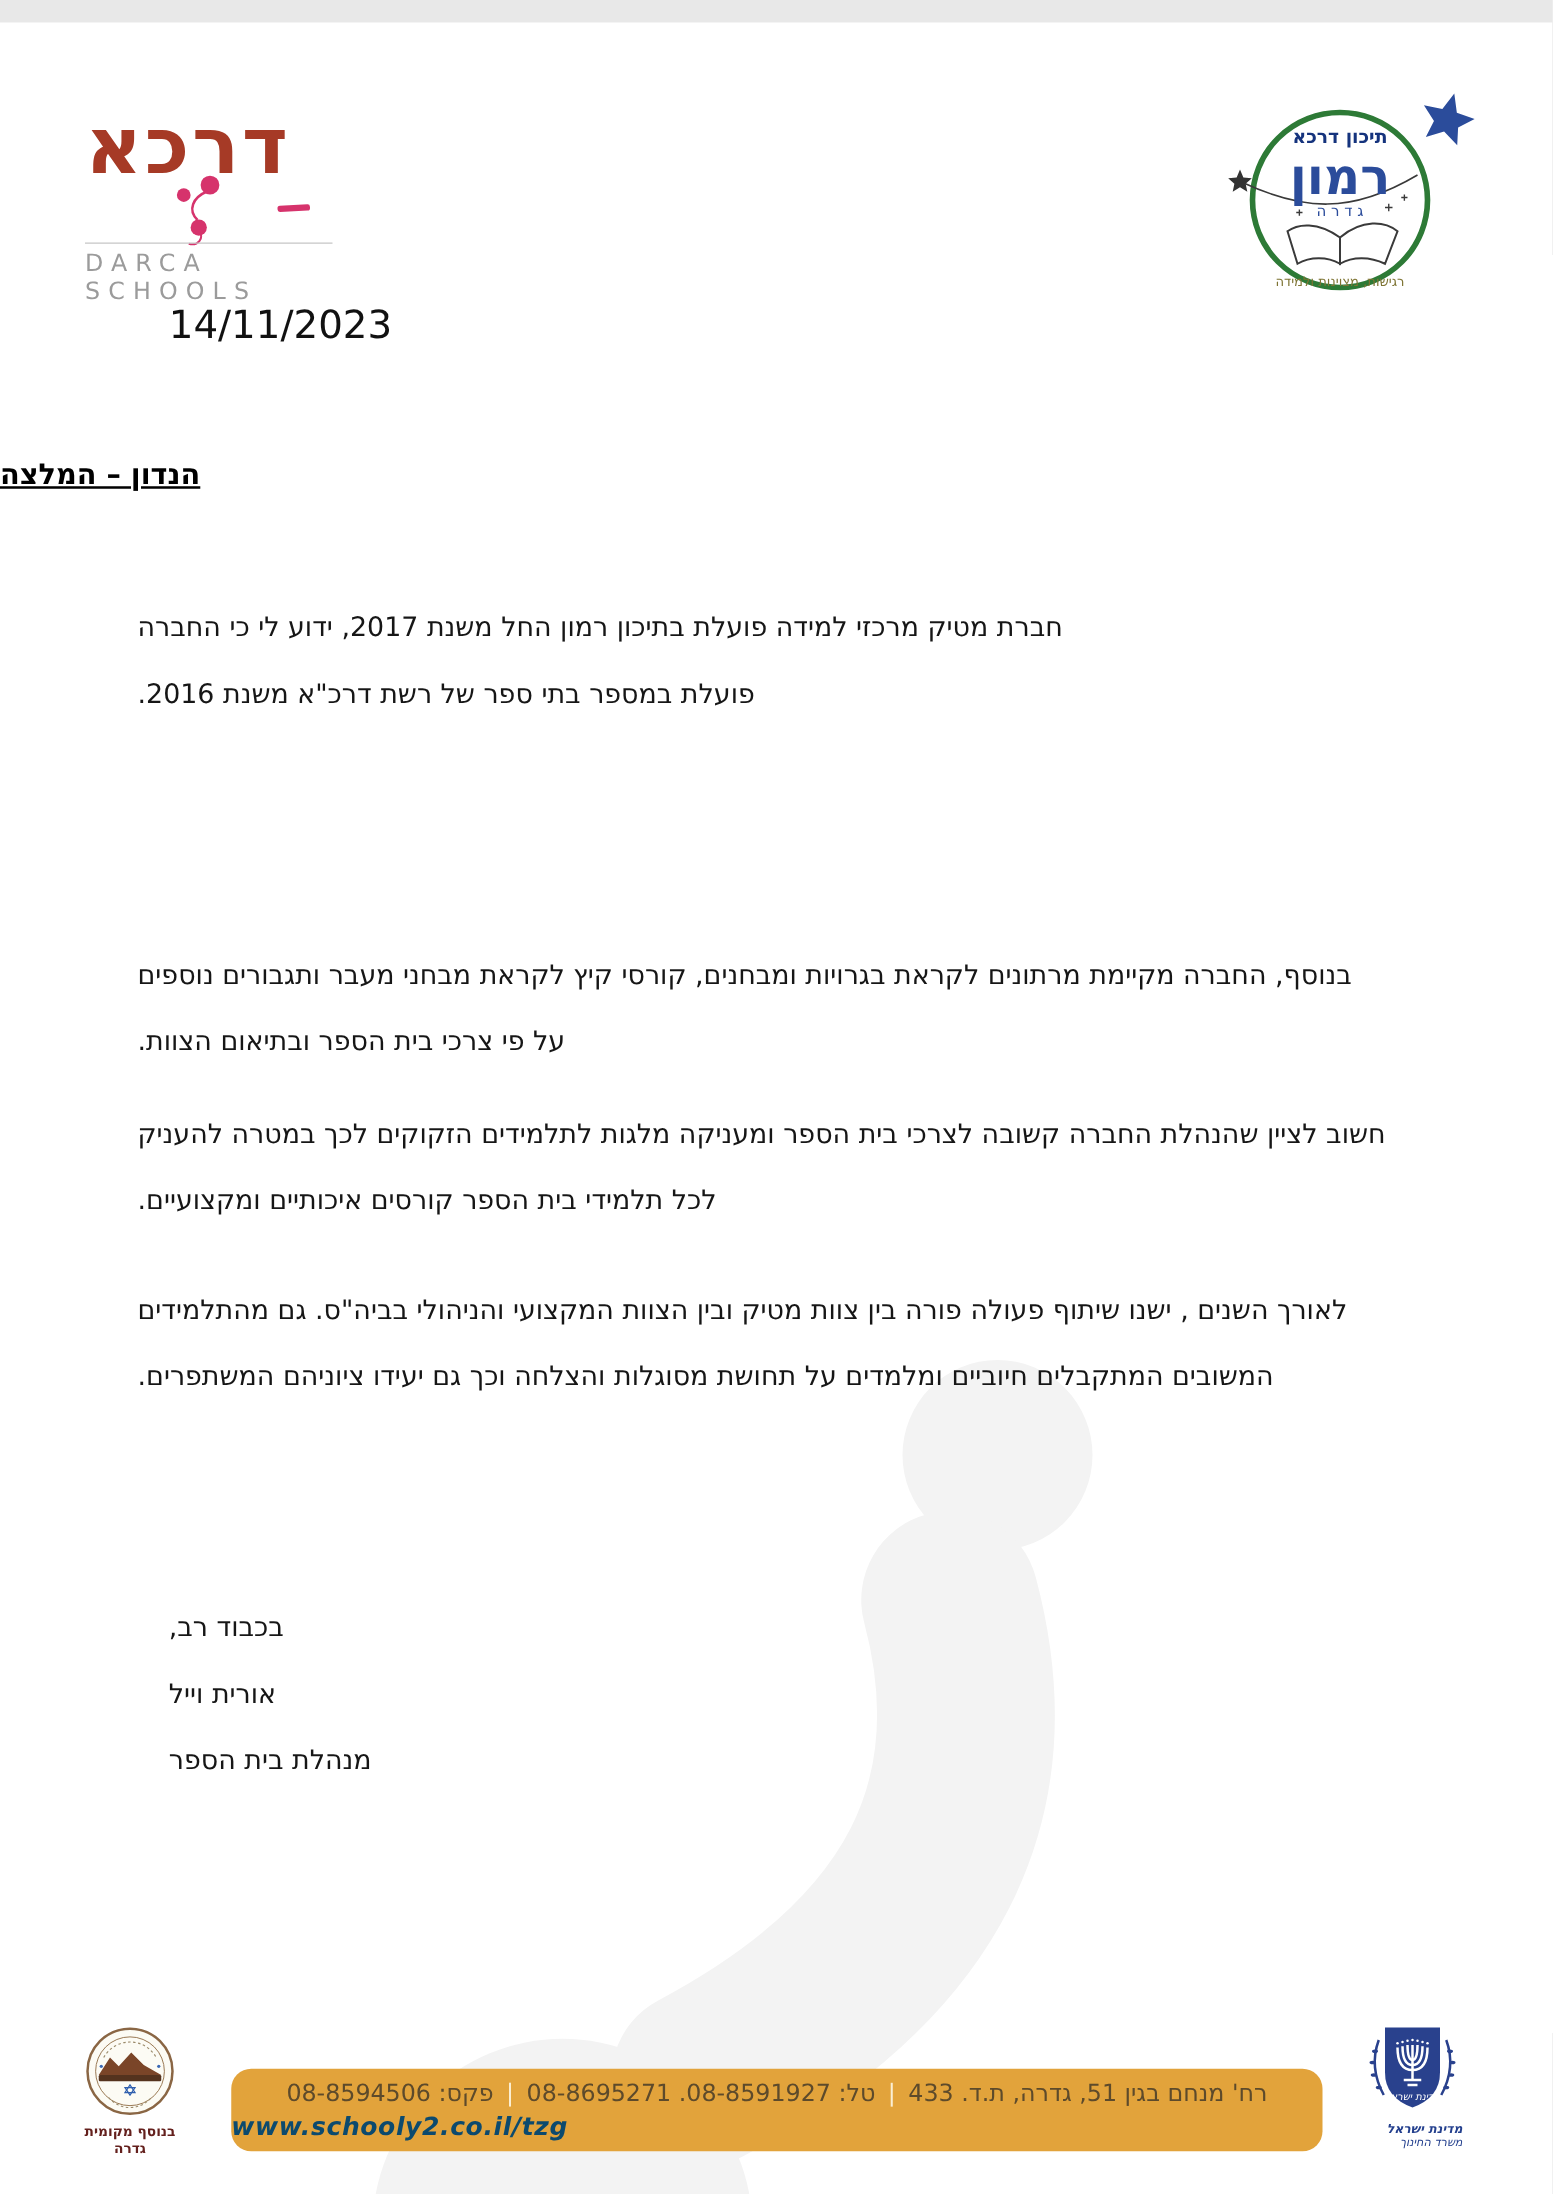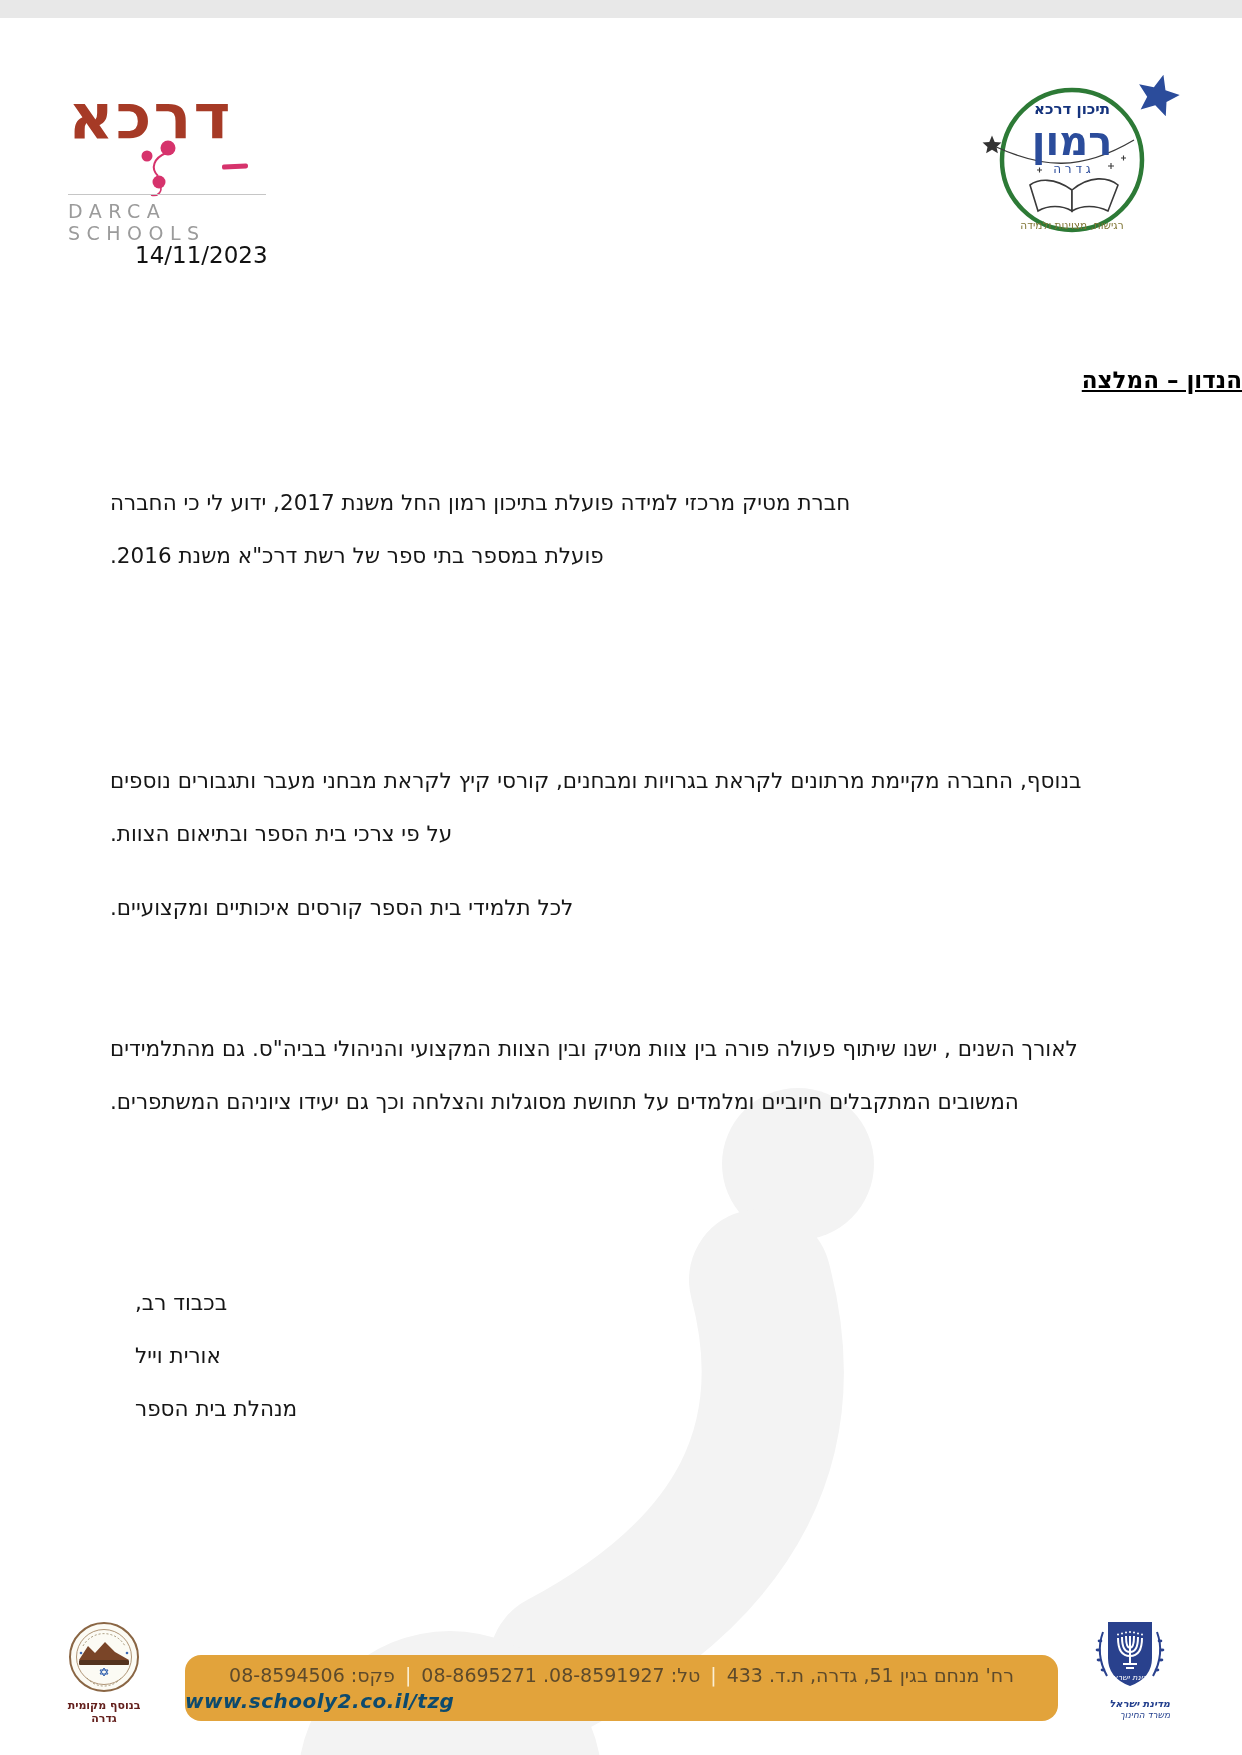--- a/index.html
+++ b/index.html
@@ -18,22 +18,22 @@
   .darca-dash{position:absolute;left:160px;top:80px;width:26px;height:5px;background:#D6336C;
               border-radius:2px;transform:rotate(-3deg);}
   .darca-line{position:absolute;left:6px;top:110px;width:198px;border-top:1.5px solid #c6c6c6;}
   .darca-en{position:absolute;left:6px;top:116px;font-size:19px;letter-spacing:6.5px;color:#9b9b9b;}
 
   
   .school-logo{left:982px;top:50px;}
   .school-logo text{font-family:"DejaVu Sans",sans-serif;}
 
   
-  .date{left:135px;top:224px;font-size:23px;color:#111;}
-  .title-row{left:0;right:0;top:349px;text-align:right;padding-left:21px;}
+  .date{left:135px;top:224px;font-size:31px;color:#111;}
+  .title-row{left:0;right:0;top:349px;text-align:left;}
   .title{font-weight:bold;font-size:23px;text-decoration:underline;color:#000;}
 
   
   .para{right:132px;left:110px;text-align:left;font-size:21.5px;color:#161616;}
   .para .line{height:53px;line-height:53px;white-space:nowrap;}
   .p1{top:458px}.p2{top:606px}.p3{top:736px}.p4{top:863px}.p5{top:1004px}
 
   
   .signature{left:135px;top:1258px;direction:rtl;text-align:left;font-size:21.5px;color:#161616;width:420px;}
   .signature .line{height:53px;line-height:53px;white-space:nowrap;}
@@ -111,20 +111,21 @@
 
   <div class="para p1" dir="rtl">
     <div class="line">חברת מטיק מרכזי למידה פועלת בתיכון רמון החל משנת 2017, ידוע לי כי החברה</div>
     <div class="line">פועלת במספר בתי ספר של רשת דרכ"א משנת 2016.</div>
   </div>
   <div class="para p3" dir="rtl">
     <div class="line">בנוסף, החברה מקיימת מרתונים לקראת בגרויות ומבחנים, קורסי קיץ לקראת מבחני מעבר ותגבורים נוספים</div>
     <div class="line">על פי צרכי בית הספר ובתיאום הצוות.</div>
   </div>
   <div class="para p4" dir="rtl">
+    <div class="line">חשוב לציין שהנהלת החברה קשובה לצרכי בית הספר ומעניקה מלגות לתלמידים הזקוקים לכך במטרה להעניק</div>
     <div class="line">לכל תלמידי בית הספר קורסים איכותיים ומקצועיים.</div>
   </div>
   <div class="para p5" dir="rtl">
     <div class="line">לאורך השנים , ישנו שיתוף פעולה פורה בין צוות מטיק ובין הצוות המקצועי והניהולי בביה"ס. גם מהתלמידים</div>
     <div class="line">המשובים המתקבלים חיוביים ומלמדים על תחושת מסוגלות והצלחה וכך גם יעידו ציוניהם המשתפרים.</div>
   </div>
 
   <div class="signature">
     <div class="line">בכבוד רב,</div>
     <div class="line">אורית וייל</div>

